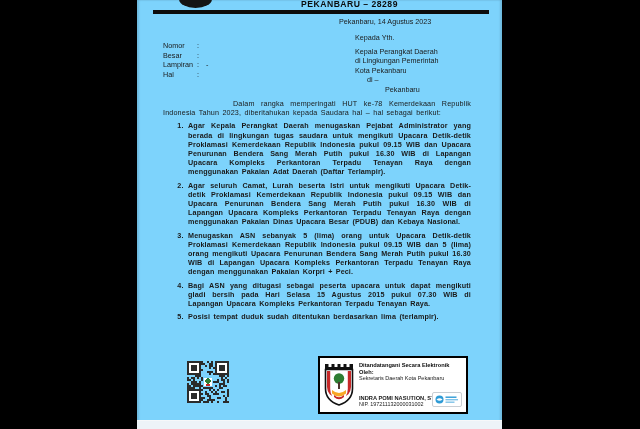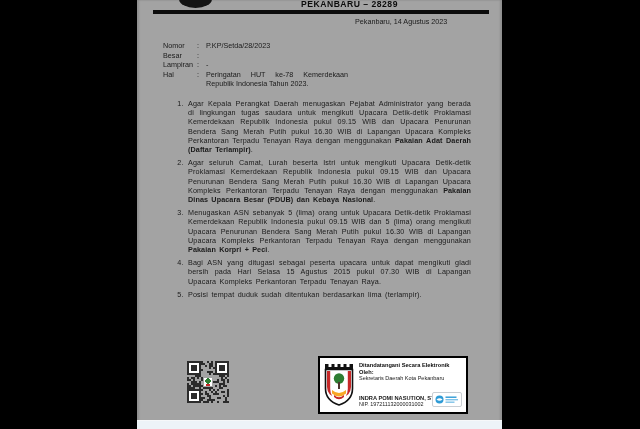--- a/index.html
+++ b/index.html
@@ -4,60 +4,60 @@
 <style>
   html,body{margin:0;padding:0;}
   body{
     width:640px;height:429px;position:relative;overflow:hidden;
     background:#000;
     font-family:"Liberation Sans","DejaVu Sans",sans-serif;
     color:#1a1a1a;
   }
   .paper{
     position:absolute;left:137px;top:0;width:365px;height:429px;
-    background:#a3a3a3;
+    background:#7dd3fc;
     box-shadow:inset 2px 0 2px rgba(0,0,0,0.12), inset -2px 0 2px rgba(0,0,0,0.12);
   }
   .paper-bottom-edge{
     position:absolute;left:0;right:0;bottom:0;height:8px;
     background:#edf3f8;border-top:1px solid #f6f8fa;
   }
   
   .emblem-partial{
     position:absolute;left:42px;top:-10px;width:33px;height:18px;
     background:#141414;border-radius:50%;
   }
   .letterhead-line{
     position:absolute;left:120px;top:0;width:185px;text-align:center;
     font-weight:bold;font-size:8.6px;line-height:9.5px;letter-spacing:0.5px;
     color:#0c0c0c;
   }
   .letterhead-rule{
     position:absolute;left:16px;top:10px;width:336px;height:3.5px;background:#0c0c0c;
   }
   
-  .date-line{position:absolute;left:218px;top:17px;font-size:7.2px;}
+  .date-line{position:absolute;left:202px;top:17px;font-size:7.2px;}
   .recipient{position:absolute;left:218px;top:33px;font-size:7.2px;line-height:9.6px;}
   .recipient .salutation{margin-bottom:4px;}
   .recipient .at{padding-left:12px;}
   .recipient .city{padding-left:30px;}
   
   .meta{position:absolute;left:26px;top:41px;font-size:7.2px;line-height:9.6px;}
-  .meta-row{display:flex;align-items:flex-start;}
+  .meta-row{display:flex;align-items:flex-end;}
   .meta-label{flex:0 0 34px;}
   .meta-colon{flex:0 0 9px;}
   .meta-value{width:142px;text-align:justify;}
   
   .letter-body{
     position:absolute;left:26px;top:99px;width:308px;
     font-size:7.2px;line-height:9.2px;text-align:justify;
     letter-spacing:0.15px;word-spacing:1.2px;
   }
   .intro{ text-indent:70px; margin:0 0 4px 0;}
-  ol.items{margin:0;padding:0 0 0 24px;}
+  ol.items{margin:0;padding:0 0 0 24px;font-weight:bold;}
   ol.items li{margin:0 0 4px 0;padding-left:1px;}
   .closing{ text-indent:70px; margin:1px 0 0 0;}
   b{letter-spacing:0.1px;}
   
   .qr{
     position:absolute;left:50px;top:361px;width:42px;height:42px;
   }
   .esign-box{
     position:absolute;left:181px;top:356px;width:150px;height:58px;
     border:2px solid #000;box-sizing:border-box;background:#fff;
@@ -77,44 +77,51 @@
 </head>
 <body>
 
 <div class="paper">
 
   <div class="emblem-partial"></div>
   <div class="letterhead-line">PEKANBARU – 28289</div>
   <div class="letterhead-rule"></div>
 
   <div class="date-line">Pekanbaru, 14 Agustus 2023</div>
+  <div class="recipient">
+    <div class="salutation">Kepada Yth.</div>
+    <div>Kepala Perangkat Daerah</div>
+    <div>di Lingkungan Pemerintah</div>
+    <div>Kota Pekanbaru</div>
+    <div class="at">di –</div>
+    <div class="city">Pekanbaru</div>
+  </div>
 
   <div class="meta">
     <div class="meta-row">
       <span class="meta-label">Nomor</span>
       <span class="meta-colon">:</span>
-      <span class="meta-value">P.KP/Setda/28/2023</span>
     </div>
     <div class="meta-row">
       <span class="meta-label">Besar</span>
       <span class="meta-colon">:</span>
     </div>
     <div class="meta-row">
       <span class="meta-label">Lampiran</span>
       <span class="meta-colon">:</span>
       <span class="meta-value">-</span>
     </div>
     <div class="meta-row">
       <span class="meta-label">Hal</span>
       <span class="meta-colon">:</span>
-      <span class="meta-value">Peringatan HUT ke-78 Kemerdekaan Republik Indonesia Tahun 2023.</span>
     </div>
   </div>
 
   <div class="letter-body">
+    <p class="intro">Dalam rangka memperingati HUT ke-78 Kemerdekaan Republik Indonesia Tahun 2023, diberitahukan kepada Saudara hal – hal sebagai berikut:</p>
     <ol class="items">
       <li><span>Agar Kepala Perangkat Daerah menugaskan Pejabat Administrator yang berada di lingkungan tugas saudara untuk mengikuti Upacara Detik-detik Proklamasi Kemerdekaan Republik Indonesia pukul 09.15 WIB dan Upacara Penurunan Bendera Sang Merah Putih pukul 16.30 WIB di Lapangan Upacara Kompleks Perkantoran Terpadu Tenayan Raya dengan menggunakan </span><b>Pakaian Adat Daerah (Daftar Terlampir)</b><span>.</span></li>
       <li><span>Agar seluruh Camat, Lurah beserta Istri untuk mengikuti Upacara Detik-detik Proklamasi Kemerdekaan Republik Indonesia pukul 09.15 WIB dan Upacara Penurunan Bendera Sang Merah Putih pukul 16.30 WIB di Lapangan Upacara Kompleks Perkantoran Terpadu Tenayan Raya dengan menggunakan </span><b>Pakaian Dinas Upacara Besar (PDUB) dan Kebaya Nasional</b><span>.</span></li>
       <li><span>Menugaskan ASN sebanyak 5 (lima) orang untuk Upacara Detik-detik Proklamasi Kemerdekaan Republik Indonesia pukul 09.15 WIB dan 5 (lima) orang mengikuti Upacara Penurunan Bendera Sang Merah Putih pukul 16.30 WIB di Lapangan Upacara Kompleks Perkantoran Terpadu Tenayan Raya dengan menggunakan </span><b>Pakaian Korpri + Peci</b><span>.</span></li>
       <li><span>Bagi ASN yang ditugasi sebagai peserta upacara untuk dapat mengikuti gladi bersih pada Hari Selasa 15 Agustus 2015 pukul 07.30 WIB di Lapangan Upacara Kompleks Perkantoran Terpadu Tenayan Raya.</span><b></b><span></span></li>
       <li><span>Posisi tempat duduk sudah ditentukan berdasarkan lima (terlampir).</span><b></b><span></span></li>
     </ol>
   </div>
 
   <div class="qr"><svg width="42" height="42" viewBox="0 0 21 21" shape-rendering="crispEdges">

